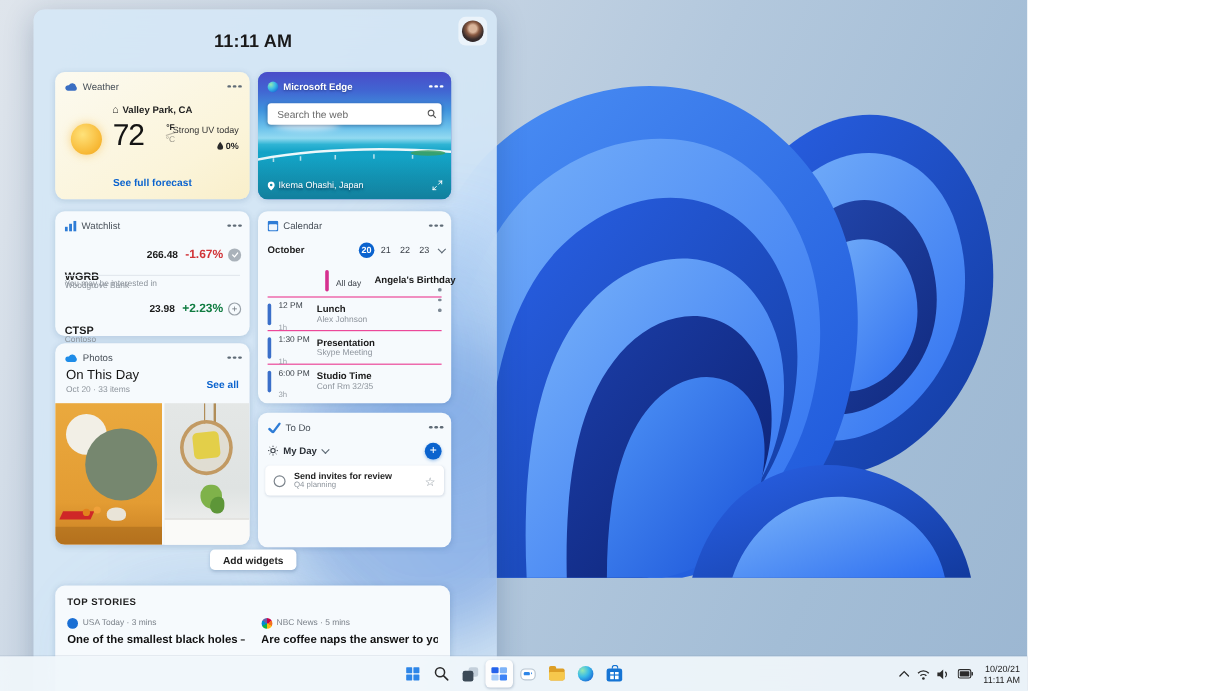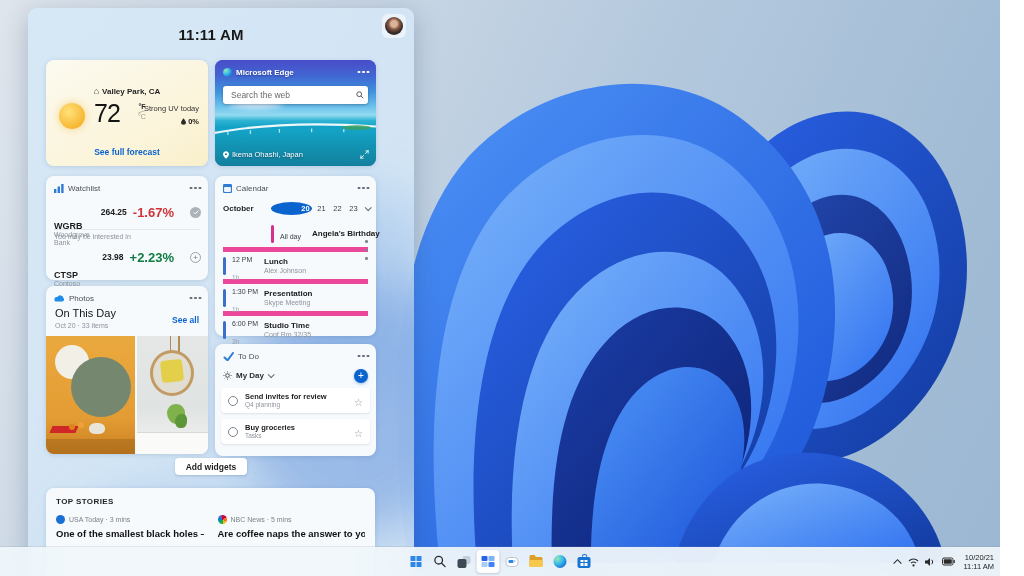--- a/index.html
+++ b/index.html
@@ -1,17 +1,17 @@
 <!DOCTYPE html>
 <html><head>
 <meta charset="utf-8">
 <style>
   html,body{margin:0;padding:0;}
   body{width:1024px;height:576px;overflow:hidden;font-family:"Liberation Sans",sans-serif;-webkit-font-smoothing:antialiased;}
-  .desktop{position:relative;width:1000px;height:576px;background:linear-gradient(115deg,#dfe5ec 0%,#cdd9e6 25%,#b3c8dd 55%,#a3bdd6 80%,#9cb7d2 100%);overflow:hidden;}
+  .desktop{position:relative;width:856px;height:576px;background:linear-gradient(115deg,#dfe5ec 0%,#cdd9e6 25%,#b3c8dd 55%,#a3bdd6 80%,#9cb7d2 100%);overflow:hidden;}
   .wallpaper{position:absolute;inset:0;}
 
   
   .widgets-panel{position:absolute;left:28px;top:8px;width:386px;height:568px;border-radius:9px 9px 0 0;
     background:rgba(213,231,246,0.88);backdrop-filter:blur(26px) saturate(1.25);overflow:hidden;z-index:5;
     box-shadow:0 6px 24px rgba(20,50,90,.25);}
   .panel-blur-blob{position:absolute;border-radius:50%;filter:blur(26px);pointer-events:none;}
   .blob1{right:-60px;bottom:40px;width:240px;height:260px;background:rgba(62,118,210,.38);}
   .blob2{right:-30px;top:180px;width:150px;height:220px;background:rgba(120,165,228,.30);}
   .blob3{left:40px;bottom:-30px;width:220px;height:120px;background:rgba(90,140,215,.22);}
@@ -58,35 +58,35 @@
 
   
   .watchlist-card{left:18px;top:168px;width:162px;height:104px;}
   .wl-row{position:absolute;left:8px;right:7px;display:flex;align-items:center;}
   .wl-row1{top:25px;height:22px;}
   .wl-row2{top:70px;height:22px;}
   .wl-names{flex:1;min-width:0;}
   .wl-sym{font-size:9px;font-weight:bold;color:#1a1a1a;line-height:10px;margin-top:44px;}
   .wl-name{font-size:7px;color:#8d949c;line-height:8px;}
   .wl-price{font-size:8.5px;font-weight:bold;color:#1a1a1a;margin-right:6px;}
-  .wl-change{font-size:13px;font-weight:bold;margin-right:16px;}
+  .wl-change{font-size:10px;font-weight:bold;margin-right:4px;}
   .wl-badge{width:11px;height:11px;border-radius:50%;display:flex;align-items:center;justify-content:center;cursor:pointer;}
   .wl-badge--filled{background:#aab2ba;}
   .wl-badge--outline{border:1px solid #9aa2aa;color:#6b737b;font-size:8px;line-height:9px;box-sizing:border-box;}
   .wl-suggest{position:absolute;left:8px;right:8px;top:53px;border-top:1px solid #e3e8ee;padding-top:3px;font-size:7px;color:#8d949c;}
 
   
   .calendar-card{left:187px;top:168px;width:161px;height:160px;}
   .cal-daterow{position:absolute;left:8px;right:6px;top:25px;height:14px;display:flex;align-items:center;}
   .cal-month{font-size:8px;font-weight:bold;color:#1f1f1f;flex:1;}
   .cal-day{font-size:7.5px;color:#3a4048;width:13px;text-align:center;margin-left:3px;cursor:pointer;}
-  .cal-day--selected{width:13px;height:13px;line-height:13px;border-radius:50%;background:#0b63ce;color:#fff;font-weight:bold;padding-left:28px;}
+  .cal-day--selected{width:13px;height:13px;line-height:13px;border-radius:50%;background:#0b63ce;color:#fff;font-weight:bold;}
   .cal-chev{margin-left:5px;cursor:pointer;}
   .cal-events{position:absolute;left:8px;right:8px;top:44px;}
-  .cal-event{display:flex;align-items:center;height:27px;border-top:5px solid #ec4899;}
+  .cal-event{display:flex;align-items:center;height:27px;border-top:1px solid #ec4899;}
   .cal-event:first-child{border-top:none;padding-left:48px;}
   .cal-bar{width:3px;height:18px;border-radius:2px;margin-right:6px;flex:none;}
   .cal-time{width:32px;flex:none;}
   .cal-time-main{font-size:7px;color:#3a4048;line-height:9px;}
   .cal-time-sub{font-size:6.5px;color:#9aa0a8;line-height:8px;}
   .cal-body{flex:1;min-width:0;display:flex;flex-direction:column;}
   .cal-title{font-size:8px;font-weight:bold;color:#1a1a1a;line-height:9px;white-space:nowrap;display:flex;align-items:center;gap:3px;}
   .cal-sub{font-size:7px;color:#8d949c;line-height:9px;}
 
   
@@ -223,20 +223,27 @@
     <div class="panel-blur-blob blob1"></div>
     <div class="panel-blur-blob blob2"></div>
     <div class="panel-blur-blob blob3"></div>
 
     <div class="panel-time">11:11 AM</div>
     <button class="avatar-btn">
       <span class="avatar"></span>
     </button>
 
     <div class="card weather-card">
+      <div class="chead">
+        <svg width="11" height="8" viewBox="0 0 11 8">
+            <path d="M2.8,7.6 a2.3,2.3 0 1 1 .6,-4.5 a3.2,3.2 0 0 1 6,.9 a2.1,2.1 0 0 1 -.9,3.6 z" fill="#3a6ec2"></path>
+          </svg>
+        <span class="ctitle">Weather</span>
+        <span class="dots"></span>
+      </div>
       <div class="weather-loc"><span class="home-icon"></span><span>Valley Park, CA</span></div>
       <div class="sun"></div>
       <div class="weather-temp">72</div>
       <div class="weather-units">
         <span class="unit-f">°F</span>
         <span class="unit-divider"></span>
         <span class="unit-c">°C</span>
       </div>
       <div class="weather-cond">Strong UV today</div>
       <div class="weather-precip">
@@ -287,21 +294,21 @@
             <rect x="7.2" y="0" width="2.4" height="9" fill="#2e7cd6"></rect>
           </svg>
         <span class="ctitle">Watchlist</span>
         <span class="dots"></span>
       </div>
       <div class="wl-row wl-row1">
         <div class="wl-names">
           <div class="wl-sym">WGRB</div>
           <div class="wl-name">Woodgrove Bank</div>
         </div>
-        <span class="wl-price">264.25</span>
+        <span class="wl-price">266.48</span>
         <span class="wl-change" style="color: rgb(209, 52, 56);">-1.67%</span>
         <span class="wl-badge wl-badge--filled">
           <svg width="6" height="5" viewBox="0 0 7 6">
               <path d="M1,3 L2.8,4.8 L6,1" stroke="#fff" stroke-width="1.2" fill="none" stroke-linecap="round"></path>
             </svg>
         </span>
       </div>
       <div class="wl-suggest">You may be interested in</div>
       <div class="wl-row wl-row2">
         <div class="wl-names">
@@ -443,28 +450,20 @@
         <span class="td-plus"></span>
       </div>
       <div class="td-task td-t1">
         <span class="td-circle"></span>
         <span class="td-text">
           <div class="td-title">Send invites for review</div>
           <div class="td-sub2">Q4 planning</div>
         </span>
         <span class="star-icon"></span>
       </div>
-      <div class="td-task td-t2">
-        <span class="td-circle"></span>
-        <span class="td-text">
-          <div class="td-title">Buy groceries</div>
-          <div class="td-sub2">Tasks</div>
-        </span>
-        <span class="star-icon"></span>
-      </div>
     </div>
 
     <div class="scroll-dots">
         <i></i>
         <i></i>
         <i></i>
       </div>
 
     <div class="addw-wrap">
       <button class="addw-btn">Add widgets</button>

